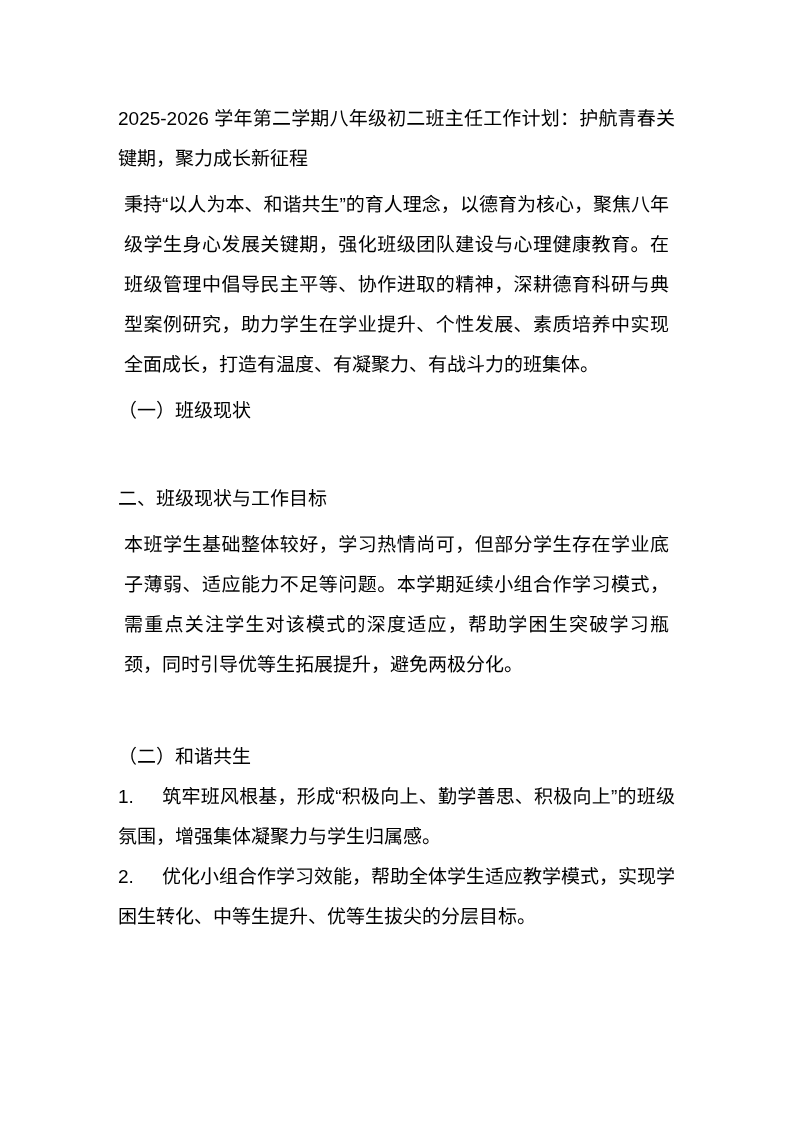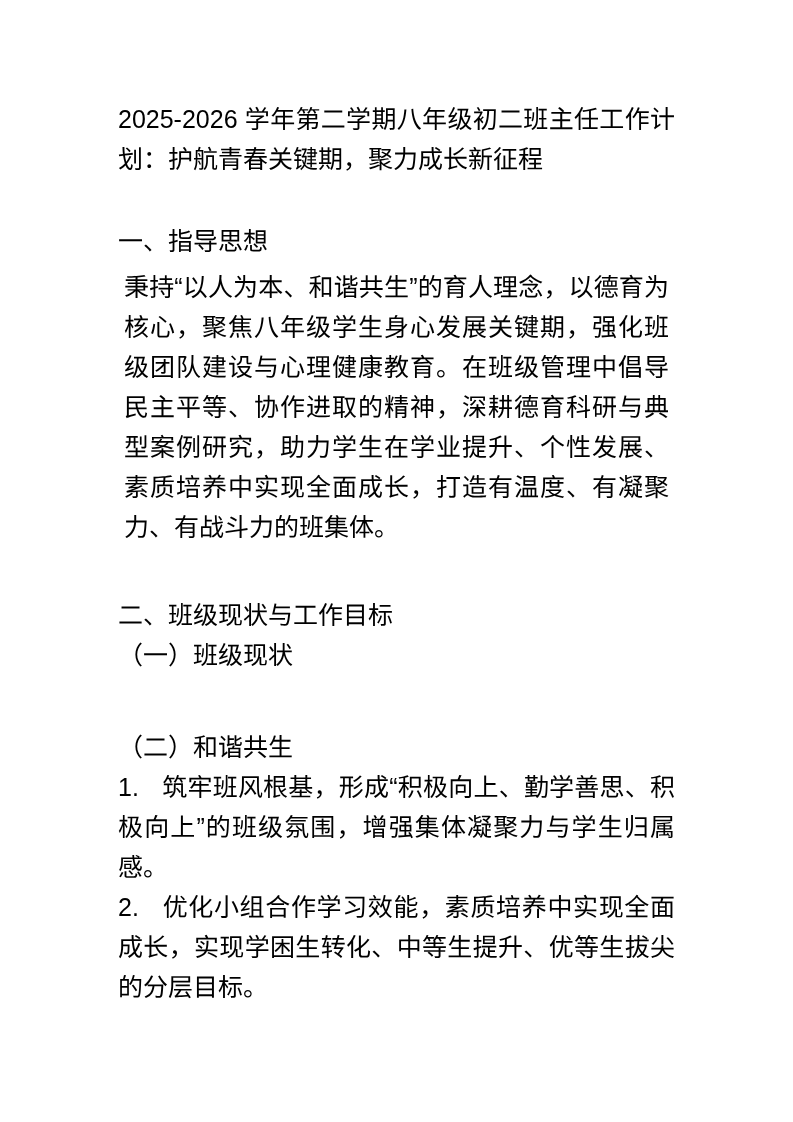--- a/index.html
+++ b/index.html
@@ -11,21 +11,21 @@
     position: relative;
     width: 793px;
     height: 1122px;
     background: #ffffff;
     box-sizing: border-box;
     padding: 99px 118px 0 118px;
     overflow: hidden;
     color: #000000;
     
     font-family: "Liberation Sans", "DejaVu Sans", serif;
-    font-size: 25px;
+    font-size: 19px;
     line-height: 40px;
   }
   .doc-title {
     font-weight: normal;
     margin: 0;
     text-align: justify;
   }
   .sec-heading {
     font-weight: normal;
     margin: 0;
@@ -46,28 +46,28 @@
     width: 44px;
   }
 </style>
 </head>
 <body>
 
 <div class="page">
 
   <p class="doc-title">2025-2026 学年第二学期八年级初二班主任工作计划：护航青春关键期，聚力成长新征程</p>
 
-  <p class="sec-heading gap-lg1">一、指导思想</p>
 
   <p class="para">秉持“以人为本、和谐共生”的育人理念，以德育为核心，聚焦八年级学生身心发展关键期，强化班级团队建设与心理健康教育。在班级管理中倡导民主平等、协作进取的精神，深耕德育科研与典型案例研究，助力学生在学业提升、个性发展、素质培养中实现全面成长，打造有温度、有凝聚力、有战斗力的班集体。</p>
 
+  <p class="sec-heading">（一）班级现状</p>
+
   <p class="sec-heading gap-lg2">二、班级现状与工作目标</p>
 
-  <p class="sec-heading">（一）班级现状</p>
-
+  <p class="para">本班学生基础整体较好，学习热情尚可，但部分学生存在学业底子薄弱、适应能力不足等问题。本学期延续小组合作学习模式，需重点关注学生对该模式的深度适应，帮助学困生突破学习瓶颈，同时引导优等生拓展提升，避免两极分化。</p>
 
   <p class="sec-heading gap-lg3">（二）和谐共生</p>
 
   <p class="list-item"><span class="item-num">1.</span><span>筑牢班风根基，形成“积极向上、勤学善思、积极向上”的班级氛围，增强集体凝聚力与学生归属感。</span></p>
 
-  <p class="list-item"><span class="item-num">2.</span><span>优化小组合作学习效能，素质培养中实现全面成长，实现学困生转化、中等生提升、优等生拔尖的分层目标。</span></p>
+  <p class="list-item"><span class="item-num">2.</span><span>优化小组合作学习效能，帮助全体学生适应教学模式，实现学困生转化、中等生提升、优等生拔尖的分层目标。</span></p>
 
 </div>
 
 </body></html>

